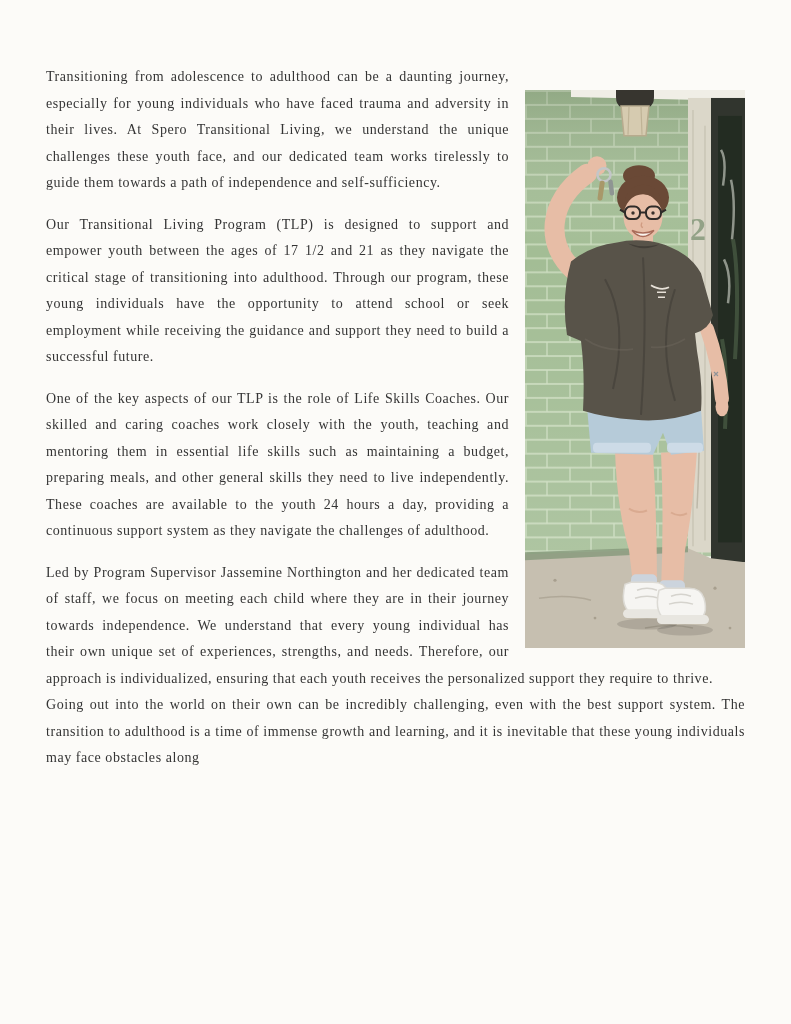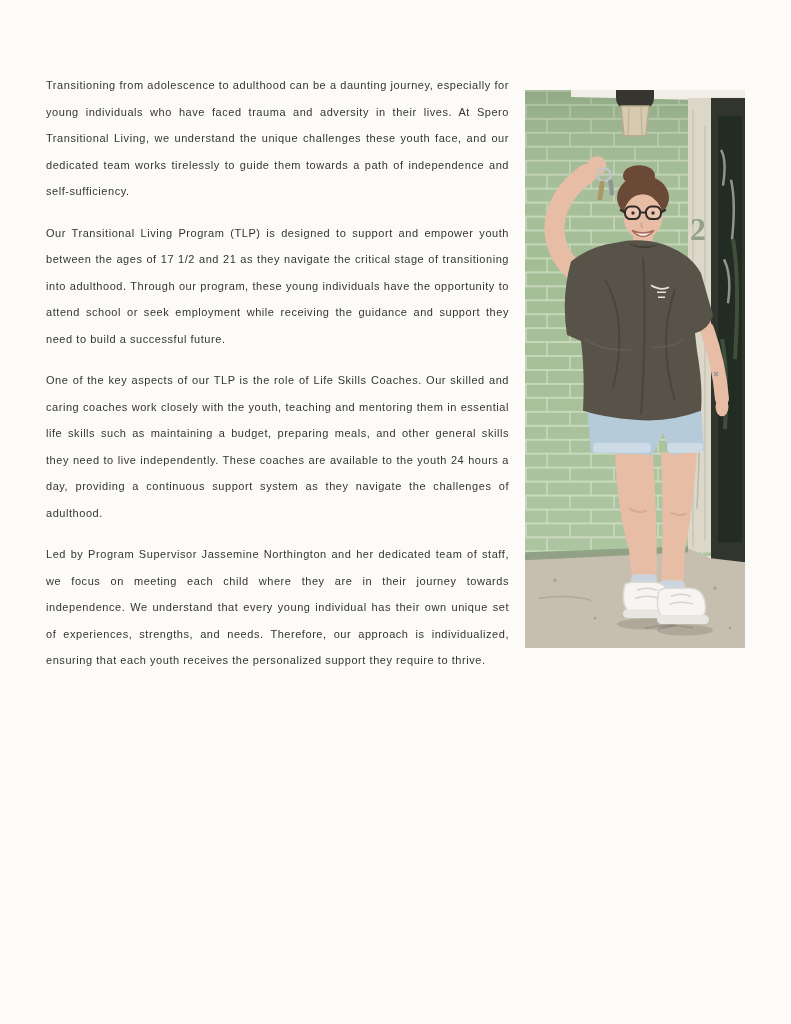--- a/index.html
+++ b/index.html
@@ -13,26 +13,27 @@
     padding:64px 46px 0 46px;
     overflow:hidden;
   }
   .photo-frame{
     float:right;
     width:220px;height:558px;
     margin:26px 0 12px 16px;
   }
   .photo-frame svg{display:block;width:100%;height:100%;}
   p.para{
-    margin:8px 0 15px 0;
-    font-size:11px;
+    margin:0 0 15px 0;
+    font-size:14px;
     line-height:26.5px;
     letter-spacing:.55px;
     text-align:justify;
     hyphens:none;
+    font-family:Liberation Serif, serif;
   }
   p.para.tight{margin-bottom:0;}
 </style>
 </head>
 <body>
 
 <div class="page">
 
   <div class="photo-frame">
     <svg viewBox="0 0 220 560" preserveAspectRatio="none">
@@ -154,14 +155,15 @@
           <path d="M107 141 Q 118 153 129 141 Q 118 146 107 141 Z" fill="#fbf6f1" stroke="#a96b59" stroke-width="1.4"></path>
         </g>
       </g>
     </svg>
   </div>
 
   <p class="para">Transitioning from adolescence to adulthood can be a daunting journey, especially for young individuals who have faced trauma and adversity in their lives. At Spero Transitional Living, we understand the unique challenges these youth face, and our dedicated team works tirelessly to guide them towards a path of independence and self-sufficiency.</p>
   <p class="para">Our Transitional Living Program (TLP) is designed to support and empower youth between the ages of 17 1/2 and 21 as they navigate the critical stage of transitioning into adulthood. Through our program, these young individuals have the opportunity to attend school or seek employment while receiving the guidance and support they need to build a successful future.</p>
   <p class="para">One of the key aspects of our TLP is the role of Life Skills Coaches. Our skilled and caring coaches work closely with the youth, teaching and mentoring them in essential life skills such as maintaining a budget, preparing meals, and other general skills they need to live independently. These coaches are available to the youth 24 hours a day, providing a continuous support system as they navigate the challenges of adulthood.</p>
   <p class="para tight">Led by Program Supervisor Jassemine Northington and her dedicated team of staff, we focus on meeting each child where they are in their journey towards independence. We understand that every young individual has their own unique set of experiences, strengths, and needs. Therefore, our approach is individualized, ensuring that each youth receives the personalized support they require to thrive.</p>
+  <p class="para">Going out into the world on their own can be incredibly challenging, even with the best support system. The transition to adulthood is a time of immense growth and learning, and it is inevitable that these young individuals may face obstacles along</p>
 
 </div>
 
 </body></html>

